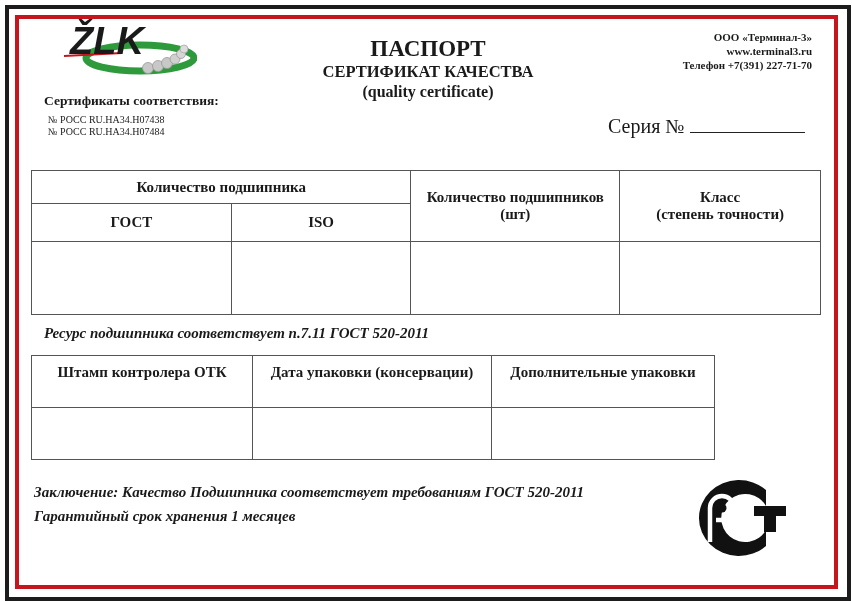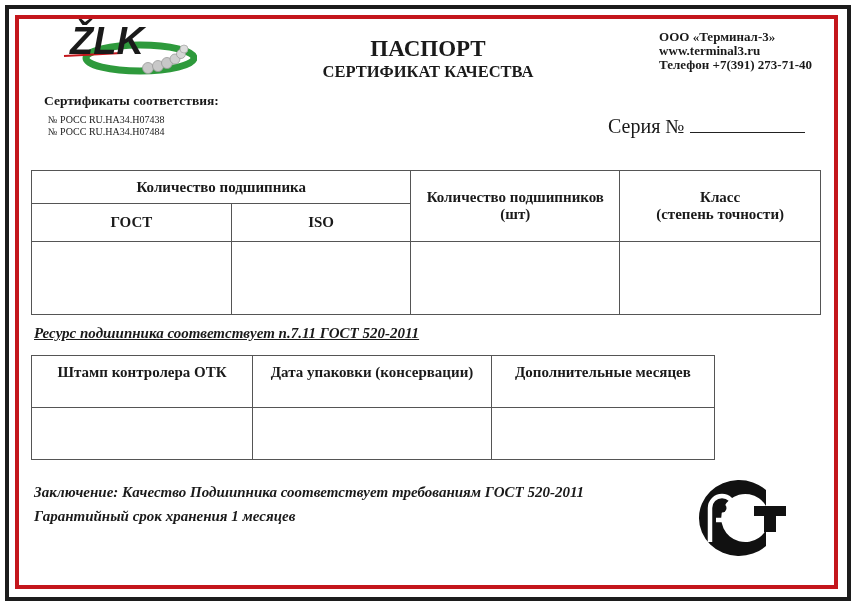--- a/index.html
+++ b/index.html
@@ -10,21 +10,21 @@
   .frame-red { position:absolute; left:15px; top:15px; width:815px; height:566px;
          border:4px solid #c4161c; }
   .abs { position:absolute; }
   .logo { left:62px; top:16px; width:135px; height:62px; }
   .certs-title { left:44px; top:93px; font-size:13.5px; font-weight:bold;font-family:Liberation Serif, serif; }
   .cert-line { left:48px; font-size:10px; }
   .title-block { left:290px; top:36px; width:276px; text-align:center; font-weight:bold; }
   .title-main { font-size:23px; line-height:26px; }
   .title-sub { font-size:16.5px; line-height:20px; }
   .title-en { font-size:16px; line-height:20px; }
-  .company { right:40px; top:30px; font-weight:bold; font-size:13px; line-height:14px; }
+  .company { right:40px; top:30px; text-align:right; font-weight:bold; font-size:11px; line-height:14px; }
   .series { left:608px; top:115px; font-size:20px; font-weight:normal; }
   .series-line { display:inline-block; width:115px; border-bottom:1.3px solid #222; margin-left:6px; height:16px; vertical-align:baseline; }
   table.t { position:absolute; border-collapse:collapse; }
   table.t td { border:1.3px solid #555; text-align:center; vertical-align:middle;
                font-weight:bold; font-size:15px; padding:0; }
   .t1 { left:31px; top:170px; width:790px; }
   .t2 { left:31px; top:355px; width:684px; }
   .t2 td.head { vertical-align:top; padding-top:8px; }
   .italic { font-style:italic; font-weight:bold; font-size:15px; }
   .gost-mark { left:688px; top:476px; width:100px; height:84px; }
@@ -49,26 +49,27 @@
   </svg>
 </div>
 
 <div class="abs certs-title">Сертификаты соответствия:</div>
 <div class="abs cert-line" style="top:114px;">№ РОСС RU.HA34.H07438</div>
 <div class="abs cert-line" style="top:126px;">№ РОСС RU.HA34.H07484</div>
 
 <div class="abs title-block">
   <div class="title-main">ПАСПОРТ</div>
   <div class="title-sub">СЕРТИФИКАТ КАЧЕСТВА</div>
+  <div class="title-en">(quality certificate)</div>
 </div>
 
 <div class="abs company">
   <div>ООО «Терминал-3»</div>
   <div>www.terminal3.ru</div>
-  <div>Телефон +7(391) 273-71-40</div>
+  <div>Телефон +7(391) 227-71-70</div>
 </div>
 
 <div class="abs series">
   <span>Серия №</span><span class="series-line"></span>
 </div>
 
 <table class="t t1">
   <colgroup>
       <col style="width:200px">
       <col style="width:180px">
@@ -93,33 +94,33 @@
   </tr>
   <tr style="height:73px;">
     <td></td>
     <td></td>
     <td></td>
     <td></td>
   </tr>
 </tbody>
   </table>
 
-<div class="abs italic" style="left:34px; top:325px;text-decoration:underline;">Ресурс подшипника соответствует п.7.11 ГОСТ 520-2011</div>
+<div class="abs italic" style="left:44px; top:325px;">Ресурс подшипника соответствует п.7.11 ГОСТ 520-2011</div>
 
 <table class="t t2">
   <colgroup>
       <col style="width:260px">
       <col style="width:277px">
       <col style="width:252px">
     </colgroup>
   <tbody>
       <tr style="height:52px;">
     <td class="head">Штамп контролера ОТК</td>
     <td class="head">Дата упаковки (консервации)</td>
-    <td class="head">Дополнительные месяцев</td>
+    <td class="head">Дополнительные упаковки</td>
   </tr>
   <tr style="height:52px;">
     <td></td>
     <td></td>
     <td></td>
   </tr>
 </tbody>
   </table>
 
 <div class="abs italic" style="left:34px; top:484px;">Заключение: Качество Подшипника соответствует требованиям ГОСТ 520-2011</div>

